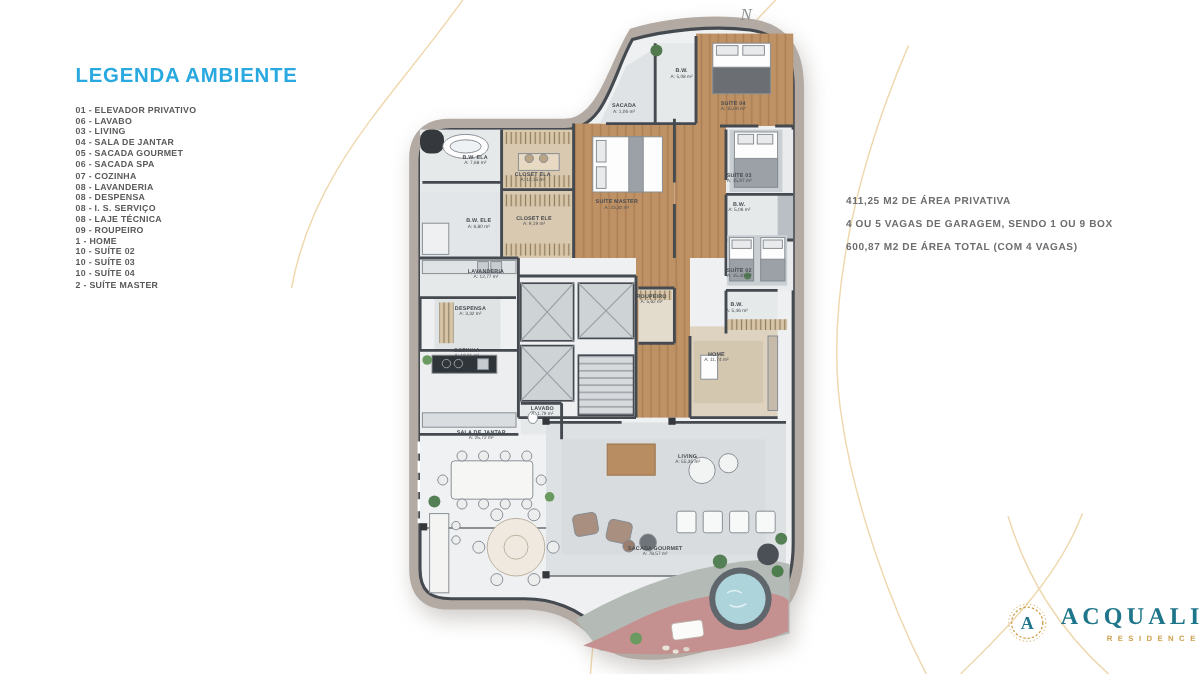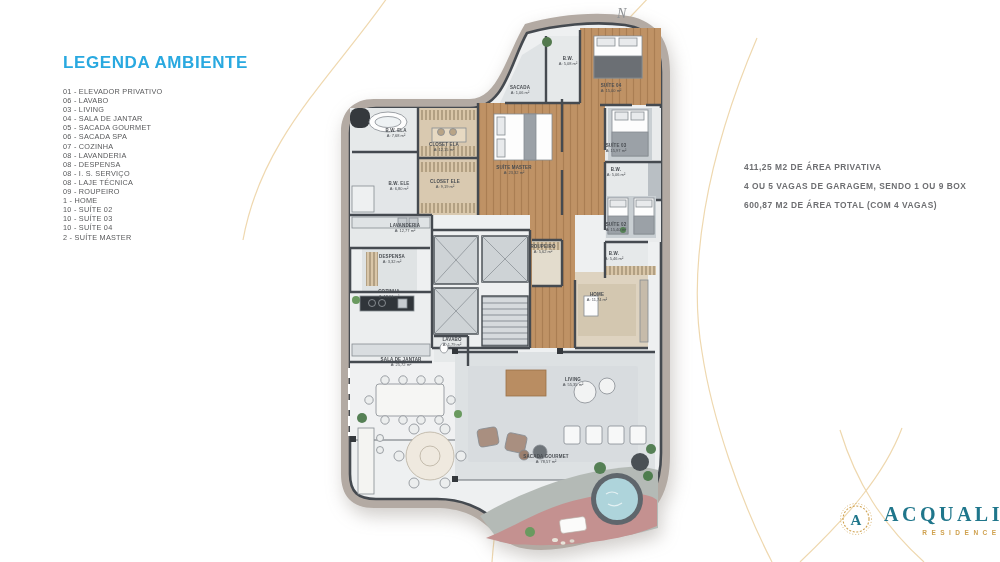--- a/index.html
+++ b/index.html
@@ -4,25 +4,25 @@
 <style>
   html,body{margin:0;padding:0;background:#fff;}
   .stage{position:relative;width:1000px;height:562px;background:#fff;overflow:hidden;
          font-family:"Liberation Sans",sans-serif;}
   .art{position:absolute;left:0;top:0;width:1000px;height:562px;}
 
   
   .legend{position:absolute;left:63px;top:38px;width:240px;}
   .legend h1{margin:15px 0 14px 0;font-size:17px;font-weight:bold;letter-spacing:.6px;
              color:var(--accent-cyan,#29a9e0);}
-  .legend-item{font-size:7.3px;line-height:9.1px;letter-spacing:.25px;font-weight:normal;
+  .legend-item{font-size:7.3px;line-height:9.1px;letter-spacing:.25px;font-weight:bold;
                color:var(--text-gray,#58595b);white-space:nowrap;}
 
   
-  .info{position:absolute;left:744px;top:158px;width:250px;}
+  .info{position:absolute;left:705px;top:158px;width:250px;}
   .info-line{font-size:8.4px;line-height:19px;letter-spacing:.5px;font-weight:bold;
              color:var(--info-gray,#6d6e71);white-space:nowrap;}
 
   
   .compass-n{position:absolute;left:617px;top:6px;font-family:"Liberation Serif",serif;
              font-style:italic;font-size:14px;color:#8d9093;}
 
   
   .labels{position:absolute;left:0;top:0;width:1000px;height:562px;pointer-events:none;}
   .room-label{position:absolute;transform:translate(-50%,-50%) scale(.5);

